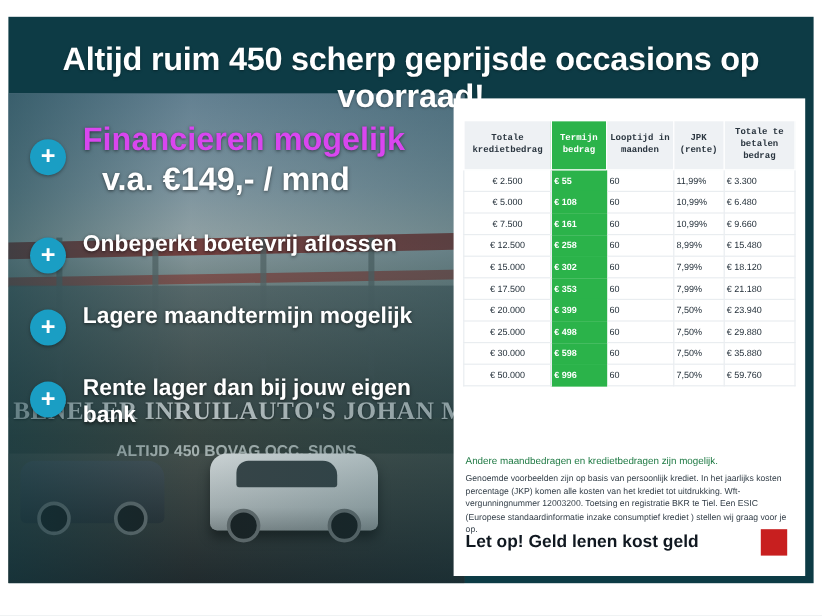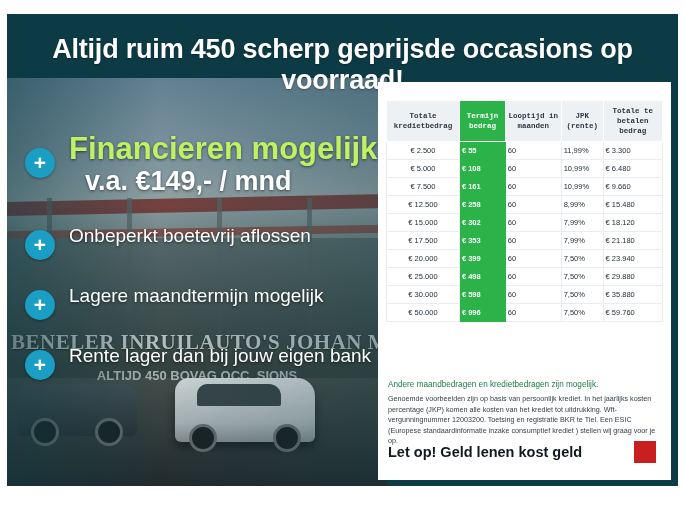--- a/index.html
+++ b/index.html
@@ -185,34 +185,33 @@
     font-size: 21px;
     font-weight: bold;
     line-height: 29px;
     text-align: center;
     box-shadow: 0 1px 3px rgba(0,0,0,.35);
   }
   .feature-text {
     margin-left: 44px;
     color: #ffffff;
     font-size: 19px;
-    font-weight: normal;
+    font-weight: bold;
     line-height: 23px;
     text-shadow: 0 1px 3px rgba(0,0,0,.6);
   }
   .feature.hero { min-height: 74px; margin-bottom: 18px; }
   .feature.hero .bullet { top: 16px; }
   .feature.hero .line1 {
     margin-left: 44px;
-    color: #bef264;
-    font-size: 31px;
+    color: #d946ef;
+    font-size: 27px;
     font-weight: bold;
     line-height: 33px;
     text-shadow: 0 1px 3px rgba(0,0,0,.55);
-    margin-top: 32px;
   }
   .feature.hero .line2 {
     margin-left: 60px;
     color: #ffffff;
     font-size: 27px;
     font-weight: bold;
     line-height: 33px;
     text-shadow: 0 1px 3px rgba(0,0,0,.55);
   }
 

